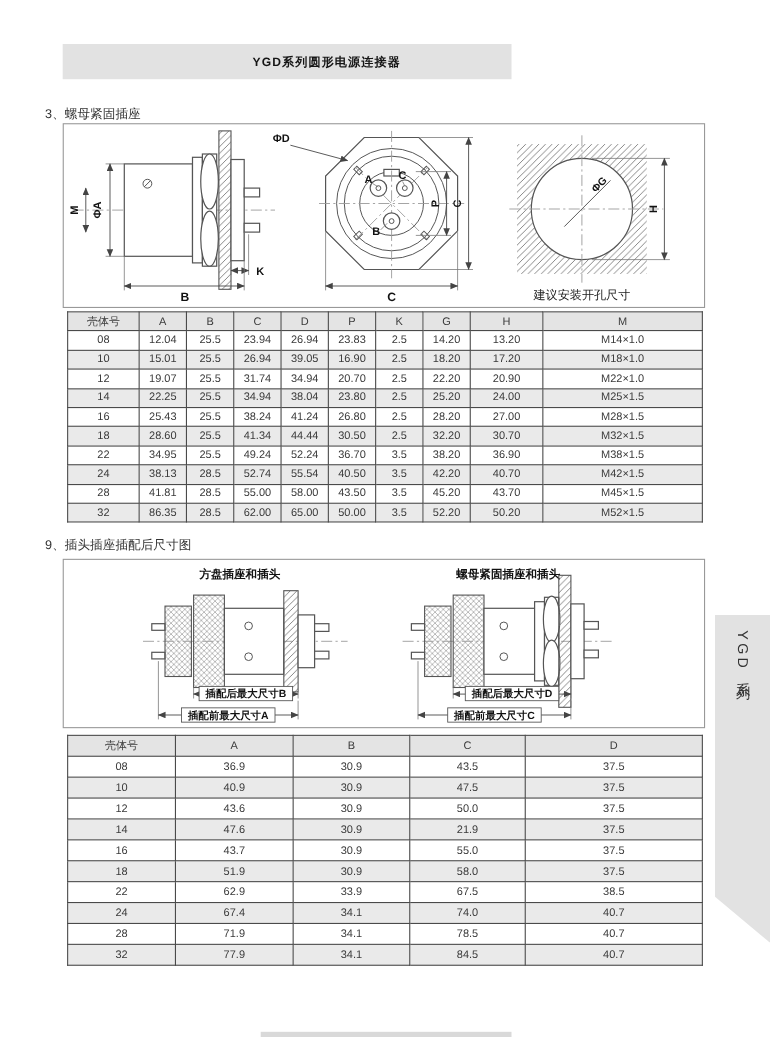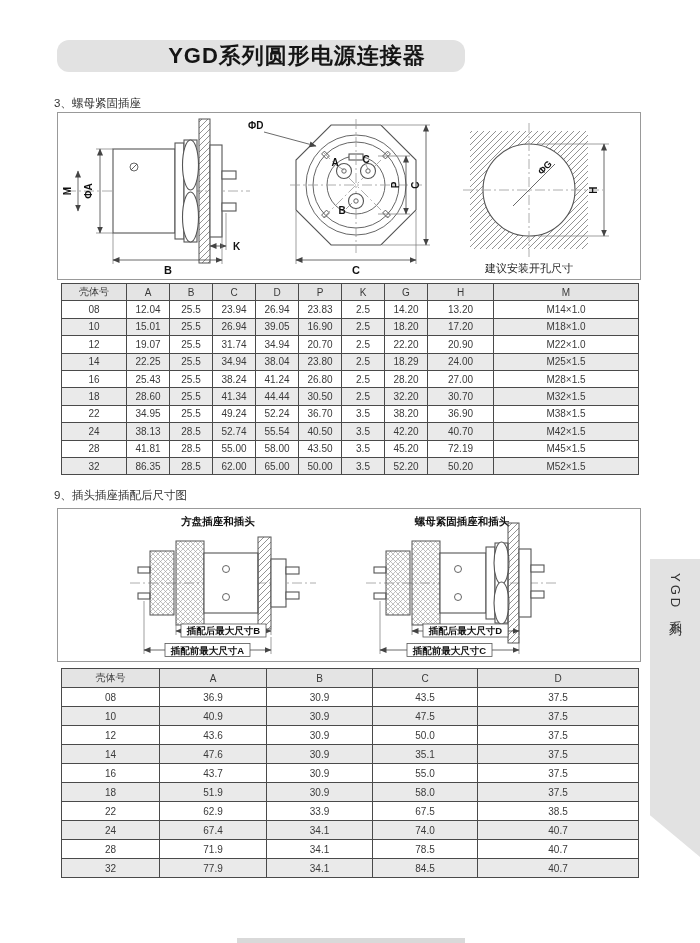--- a/index.html
+++ b/index.html
@@ -1,23 +1,23 @@
 <!DOCTYPE html>
 <html style="--panel-gray: #e2e2e2; --table-header-gray: #e4e4e4; --row-stripe-gray: #eaeaea; --line-dark: #4a4a4a;"><head>
 <meta charset="utf-8">
 <style>
   html,body{margin:0;padding:0;}
   body{width:700px;height:943px;background:#fff;font-family:"Liberation Sans","DejaVu Sans",sans-serif;}
   .page{position:absolute;left:0;top:0;width:700px;height:943px;background:#fff;overflow:hidden;}
 
   .title-bar{position:absolute;left:57px;top:40px;width:408px;height:32px;
     background:var(--panel-gray,#e1e1e1);display:flex;align-items:center;justify-content:center;
-    padding-left:72px;box-sizing:border-box;font-size:22px;font-weight:bold;color:#151515;letter-spacing:1px;border-radius:12px;}
-
-  .section-heading{position:absolute;left:54px;font-size:11.5px;color:#333;}
+    padding-left:72px;box-sizing:border-box;font-size:11px;font-weight:bold;color:#151515;letter-spacing:1px;}
+
+  .section-heading{position:absolute;left:41px;font-size:11.5px;color:#333;}
   #heading3{top:96px;} #heading4{top:488px;}
 
   .draw-box{position:absolute;left:57px;border:1px solid #999;background:#fff;}
   #box1{top:112px;width:582px;height:166px;}
   #box2{top:508px;width:582px;height:152px;}
   .draw-box svg{display:block;}
 
   table{position:absolute;left:61px;border-collapse:collapse;table-layout:fixed;font-size:10px;color:#3a3a3a;}
   #table1{top:283px;width:577px;}
   #table2{top:668px;width:577px;}
@@ -221,21 +221,21 @@
           <td>M22×1.0</td>
         </tr>
         <tr>
           <td>14</td>
           <td>22.25</td>
           <td>25.5</td>
           <td>34.94</td>
           <td>38.04</td>
           <td>23.80</td>
           <td>2.5</td>
-          <td>18.29</td>
+          <td>25.20</td>
           <td>24.00</td>
           <td>M25×1.5</td>
         </tr>
         <tr>
           <td>16</td>
           <td>25.43</td>
           <td>25.5</td>
           <td>38.24</td>
           <td>41.24</td>
           <td>26.80</td>
@@ -282,21 +282,21 @@
         </tr>
         <tr>
           <td>28</td>
           <td>41.81</td>
           <td>28.5</td>
           <td>55.00</td>
           <td>58.00</td>
           <td>43.50</td>
           <td>3.5</td>
           <td>45.20</td>
-          <td>72.19</td>
+          <td>43.70</td>
           <td>M45×1.5</td>
         </tr>
         <tr>
           <td>32</td>
           <td>86.35</td>
           <td>28.5</td>
           <td>62.00</td>
           <td>65.00</td>
           <td>50.00</td>
           <td>3.5</td>
@@ -417,21 +417,21 @@
           <td>12</td>
           <td>43.6</td>
           <td>30.9</td>
           <td>50.0</td>
           <td>37.5</td>
         </tr>
         <tr>
           <td>14</td>
           <td>47.6</td>
           <td>30.9</td>
-          <td>35.1</td>
+          <td>21.9</td>
           <td>37.5</td>
         </tr>
         <tr>
           <td>16</td>
           <td>43.7</td>
           <td>30.9</td>
           <td>55.0</td>
           <td>37.5</td>
         </tr>
         <tr>

